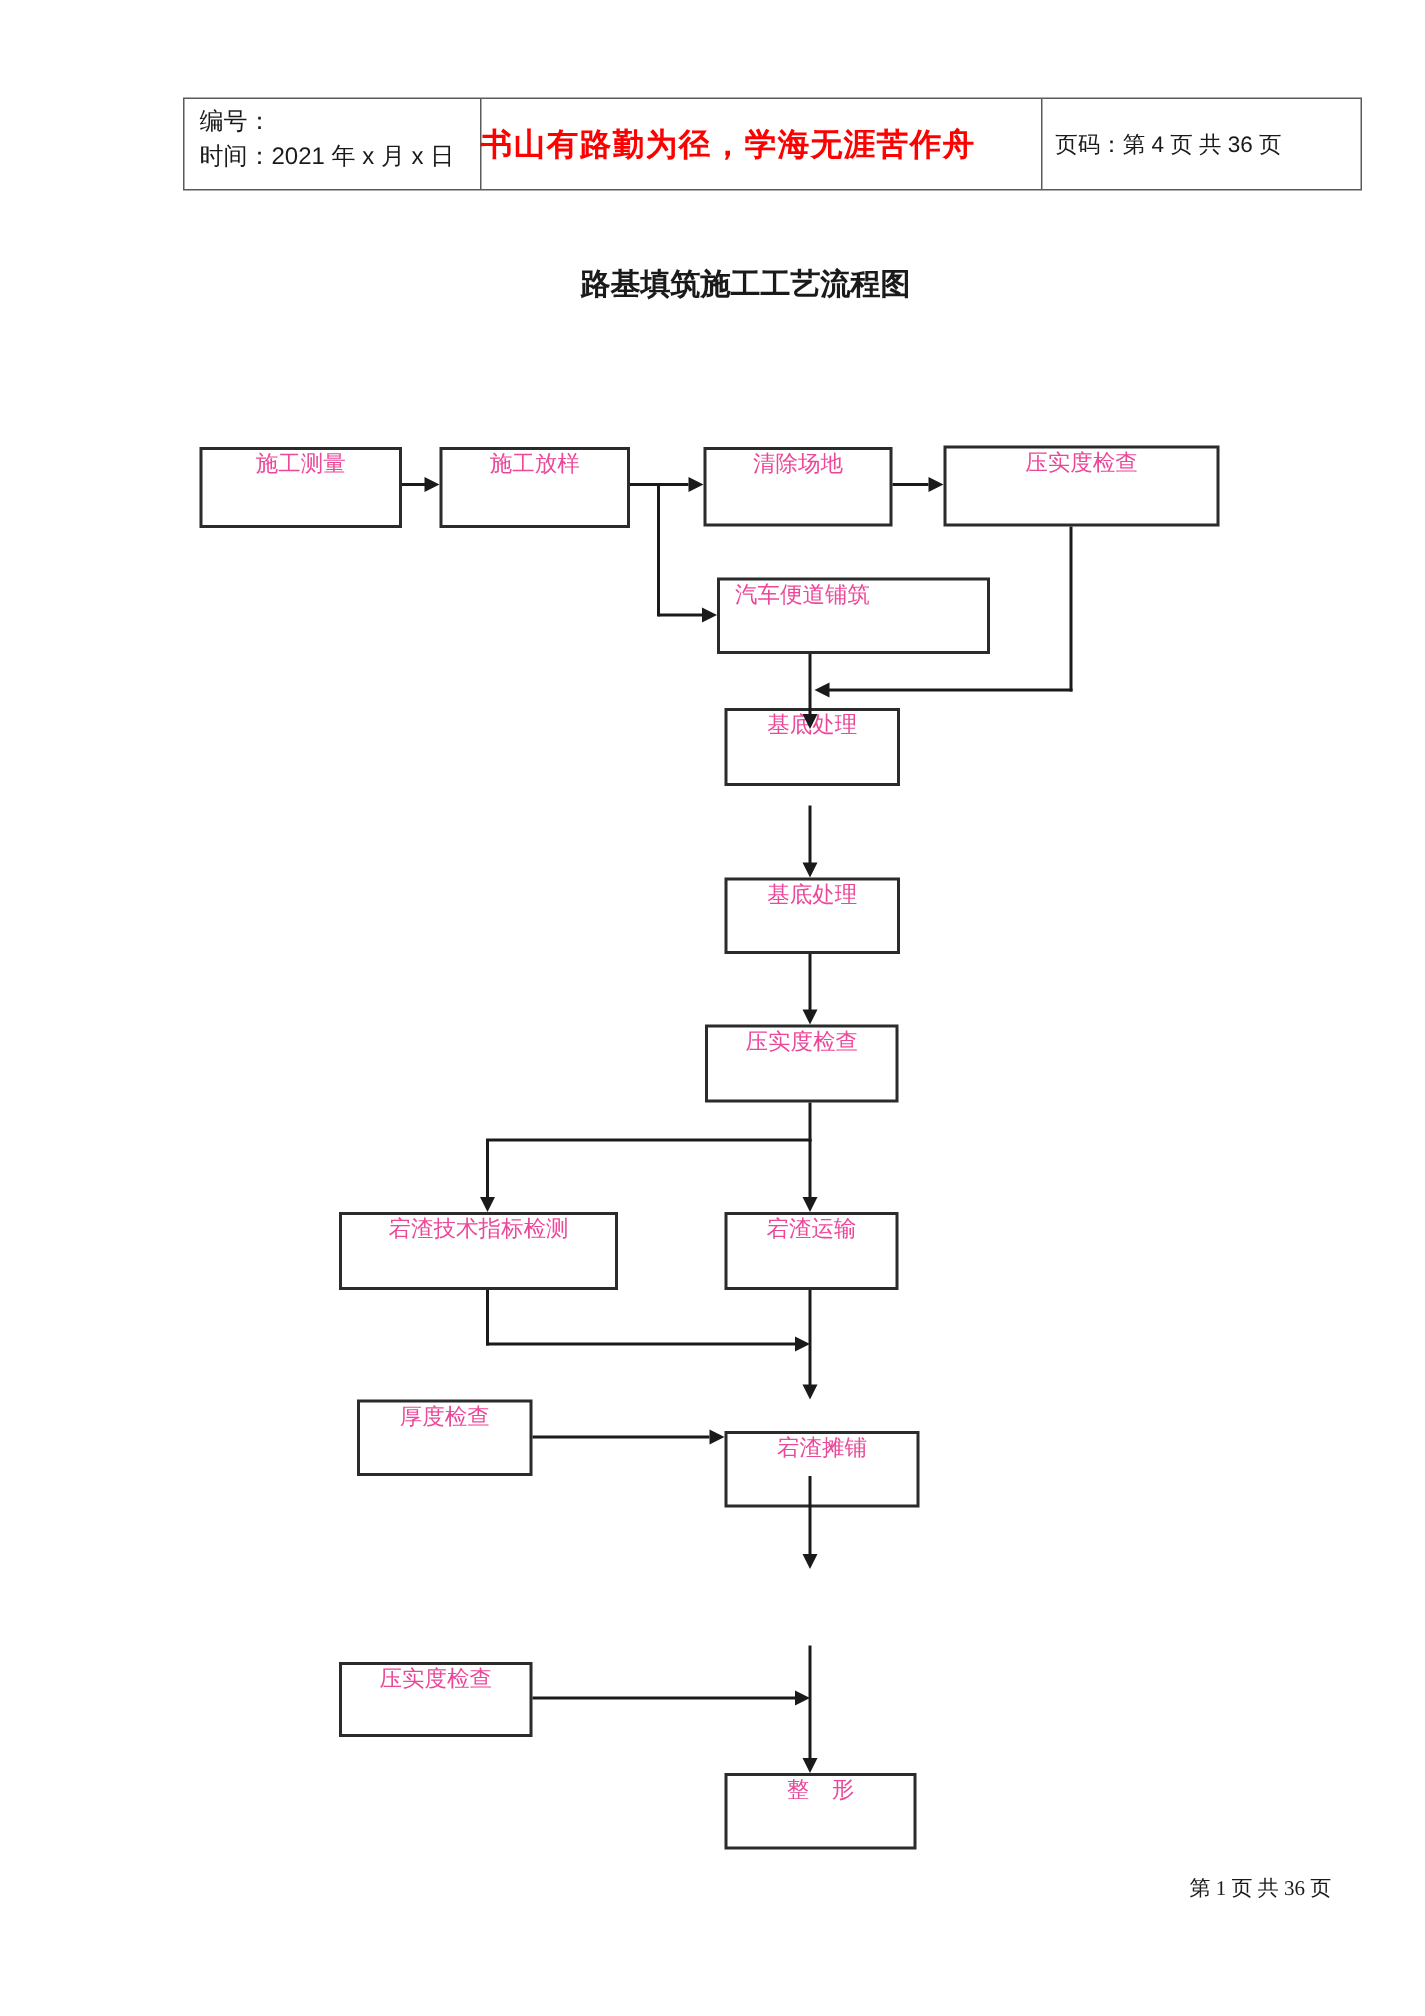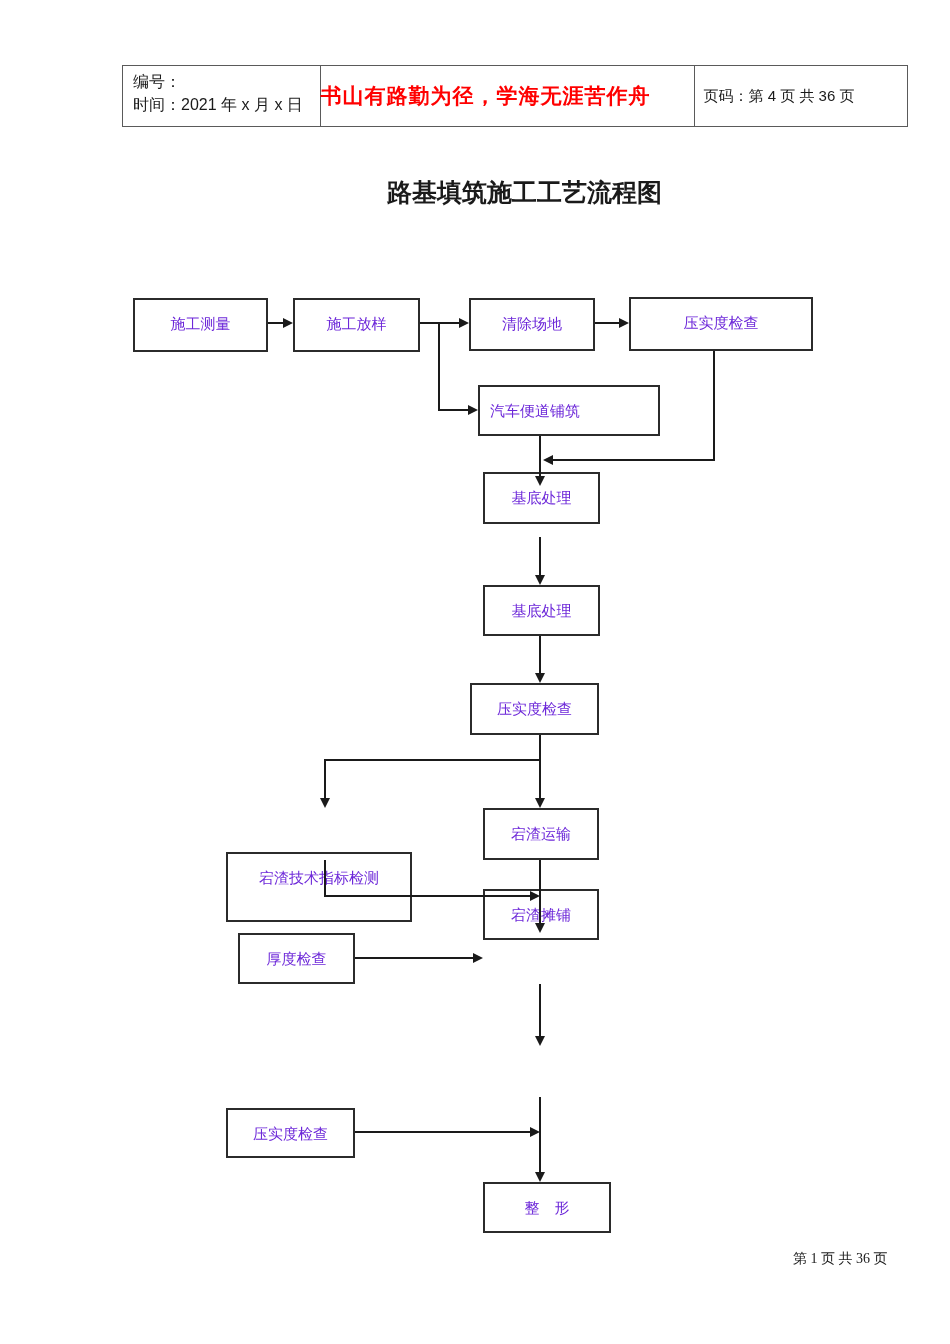--- a/index.html
+++ b/index.html
@@ -12,26 +12,26 @@
              font-family:"Liberation Sans",sans-serif;}
   .hdr-cell{box-sizing:border-box;height:100%;}
   .hdr-cell-1{width:198px;border-right:1px solid #5a5a5a;padding:4px 0 0 10px;
               font-size:16px;line-height:23px;}
   .hdr-cell-2{width:375px;border-right:1px solid #5a5a5a;display:flex;
               align-items:center;}
   .hdr-cell-3{width:213px;display:flex;align-items:center;padding-left:9px;font-size:15px;}
   .motto{font-size:21px;font-weight:bold;color:#ff0000;letter-spacing:1px;white-space:nowrap;}
 
   
-  .doc-title{position:absolute;left:387px;top:176px;font-size:25px;font-weight:bold;
+  .doc-title{position:absolute;left:387px;top:176px;font-size:20px;font-weight:bold;
              font-family:"Liberation Sans",sans-serif;white-space:nowrap;letter-spacing:0px;}
 
   
   .box{position:absolute;box-sizing:border-box;border:2px solid #2b2b2b;background:#ffffff;
-       font-size:15px;text-align:center;padding-top:15px;white-space:pre;color:#6d28d9;}
+       font-size:15px;text-align:center;padding-top:0;white-space:pre;color:#ec4899;}
   .box.left{text-align:left;padding-left:10px;}
   .hline{position:absolute;height:2px;background:#1a1a1a;}
   .vline{position:absolute;width:2px;background:#1a1a1a;}
   .arr-r{position:absolute;width:0;height:0;border-top:5px solid transparent;
          border-bottom:5px solid transparent;border-left:10px solid #1a1a1a;}
   .arr-l{position:absolute;width:0;height:0;border-top:5px solid transparent;
          border-bottom:5px solid transparent;border-right:10px solid #1a1a1a;}
   .arr-d{position:absolute;width:0;height:0;border-left:5px solid transparent;
          border-right:5px solid transparent;border-top:10px solid #1a1a1a;}
 
@@ -59,24 +59,24 @@
   <div class="doc-title">路基填筑施工工艺流程图</div>
 
   <div class="box" style="left:133px;top:298px;width:135px;height:54px">施工测量</div>
   <div class="box" style="left:293px;top:298px;width:127px;height:54px">施工放样</div>
   <div class="box" style="left:469px;top:298px;width:126px;height:53px">清除场地</div>
   <div class="box" style="left:629px;top:297px;width:184px;height:54px">压实度检查</div>
   <div class="box left" style="left:478px;top:385px;width:182px;height:51px">汽车便道铺筑</div>
   <div class="box" style="left:483px;top:472px;width:117px;height:52px">基底处理</div>
   <div class="box" style="left:483px;top:585px;width:117px;height:51px">基底处理</div>
   <div class="box" style="left:470px;top:683px;width:129px;height:52px">压实度检查</div>
-  <div class="box" style="left:226px;top:852px;width:186px;height:70px">宕渣技术指标检测</div>
+  <div class="box" style="left:226px;top:808px;width:186px;height:52px">宕渣技术指标检测</div>
   <div class="box" style="left:483px;top:808px;width:116px;height:52px">宕渣运输</div>
   <div class="box" style="left:238px;top:933px;width:117px;height:51px">厚度检查</div>
-  <div class="box" style="left:483px;top:889px;width:116px;height:51px">宕渣摊铺</div>
+  <div class="box" style="left:483px;top:954px;width:130px;height:51px">宕渣摊铺</div>
   <div class="box" style="left:226px;top:1108px;width:129px;height:50px">压实度检查</div>
   <div class="box" style="left:483px;top:1182px;width:128px;height:51px">整　形</div>
 
   <div class="hline" style="left:268px;top:322px;width:16px"></div>
   <div class="arr-r" style="left:283px;top:318px"></div>
 
   <div class="hline" style="left:420px;top:322px;width:39px"></div>
   <div class="arr-r" style="left:459px;top:318px"></div>
 
   <div class="vline" style="left:438px;top:322px;height:89px"></div>

